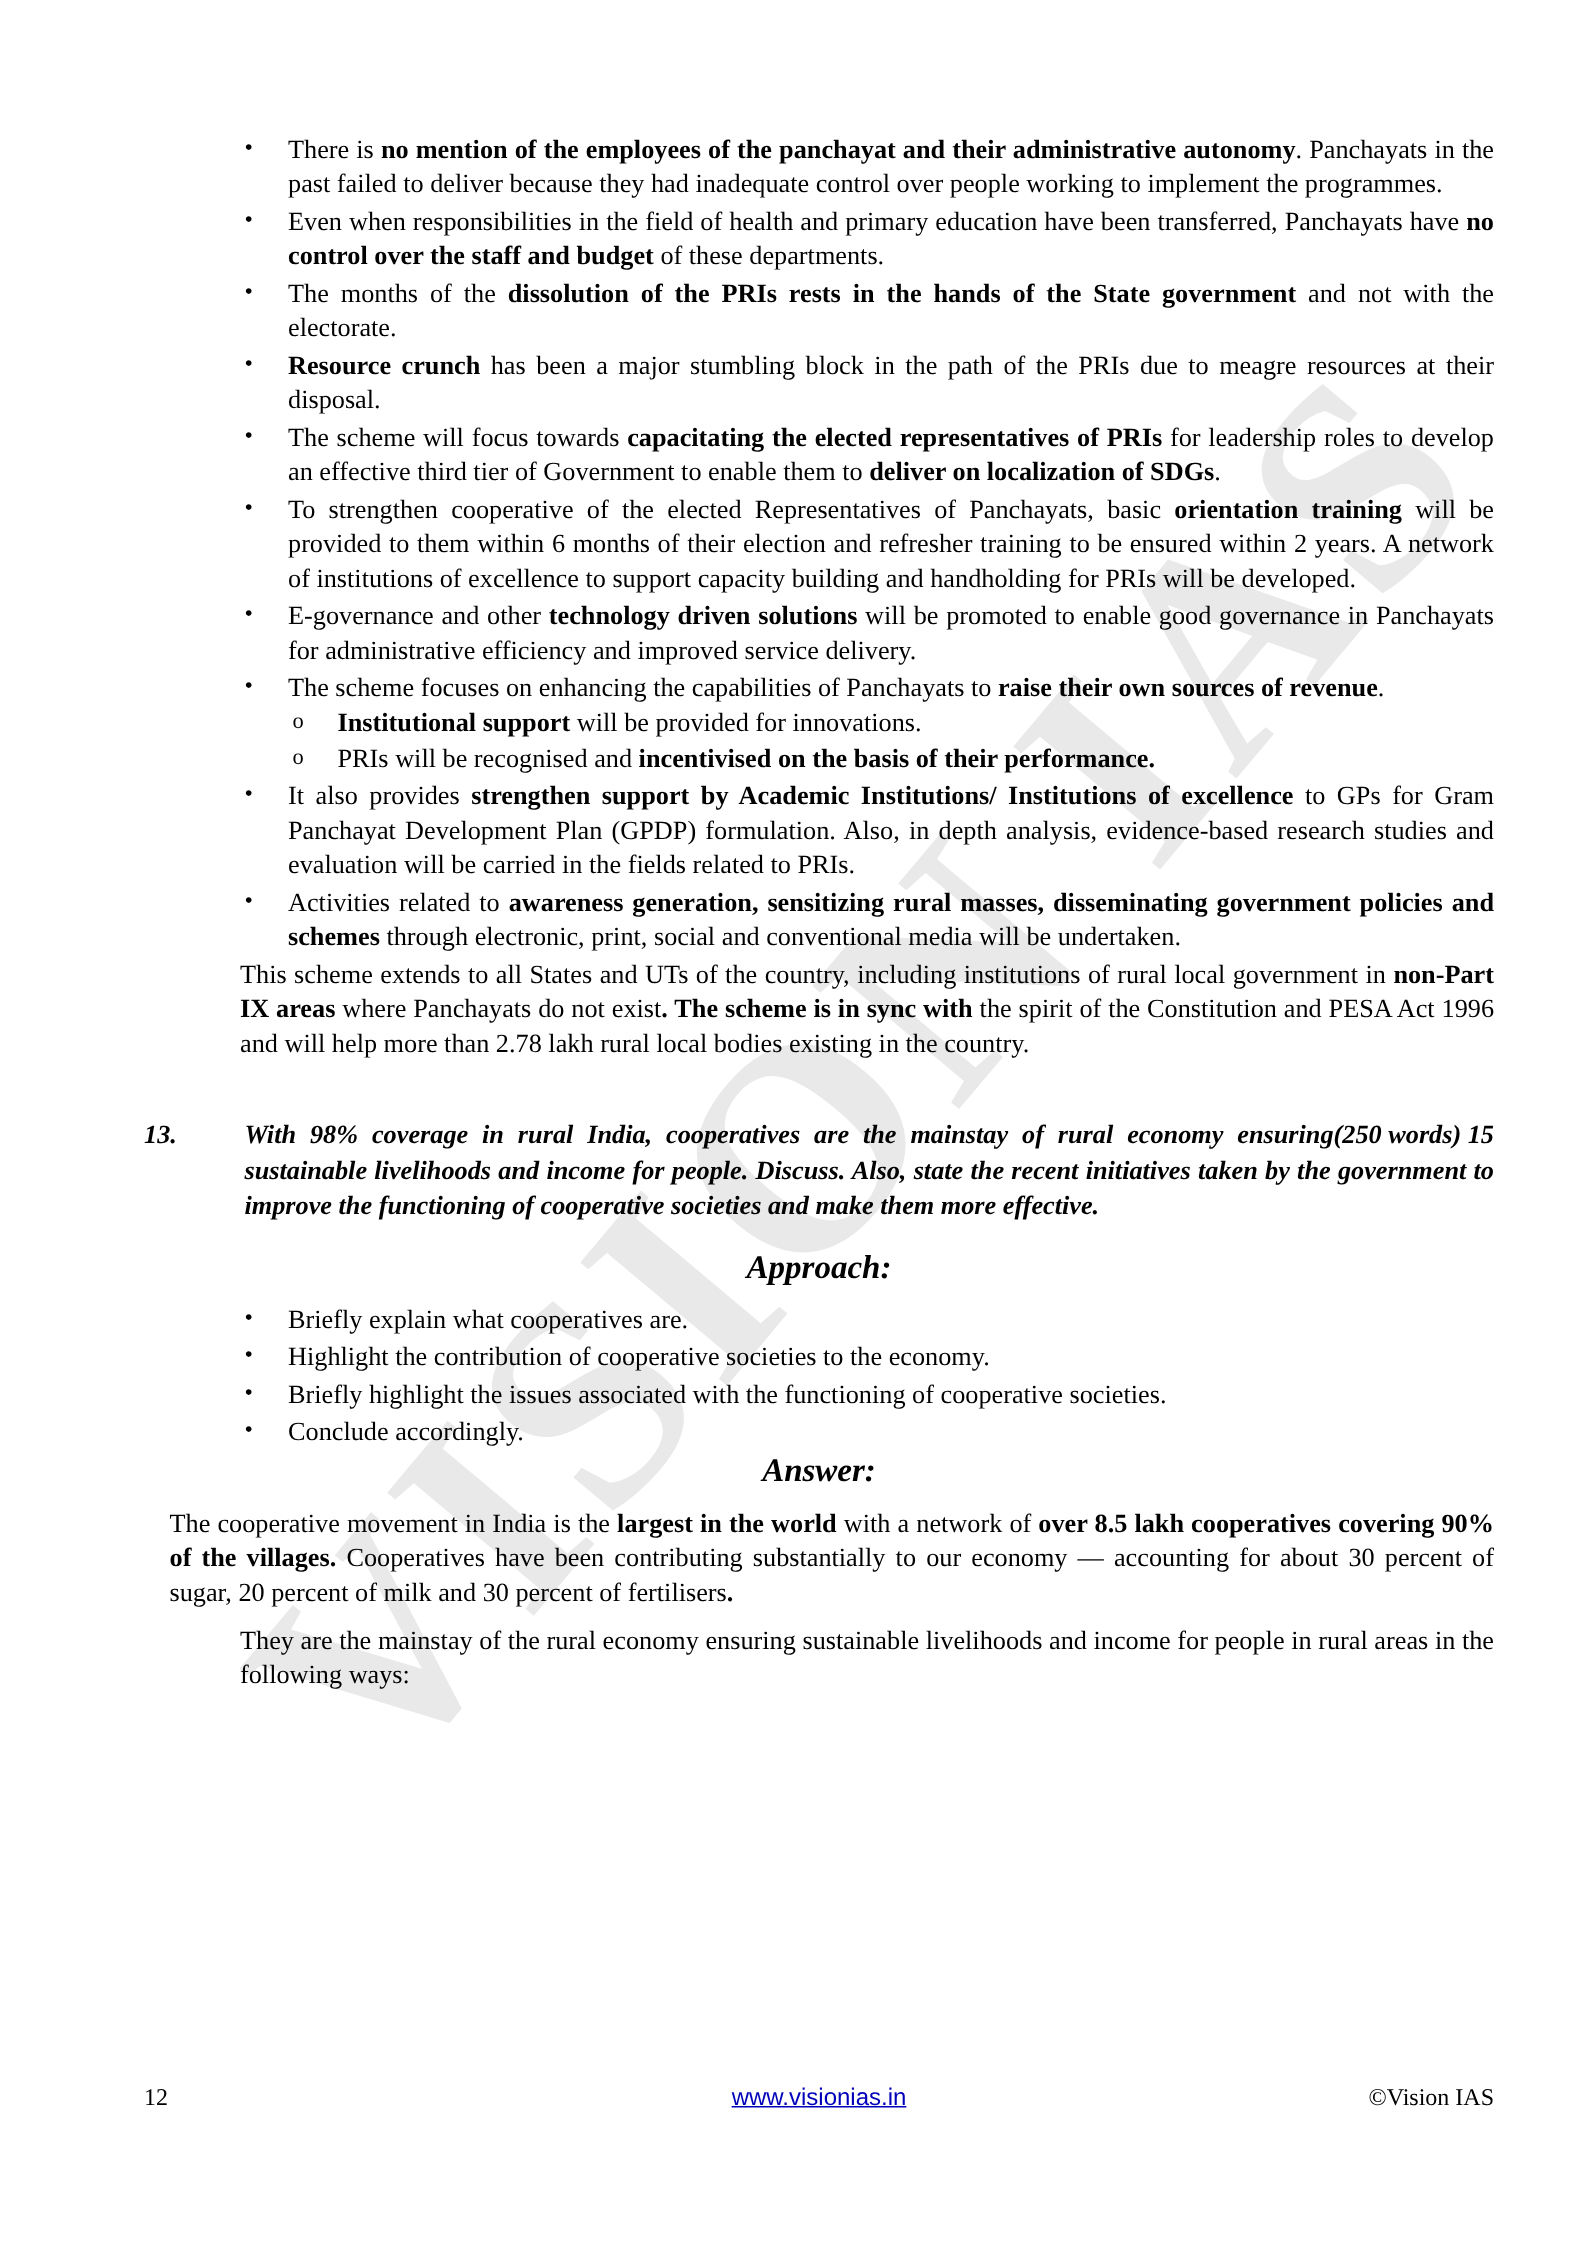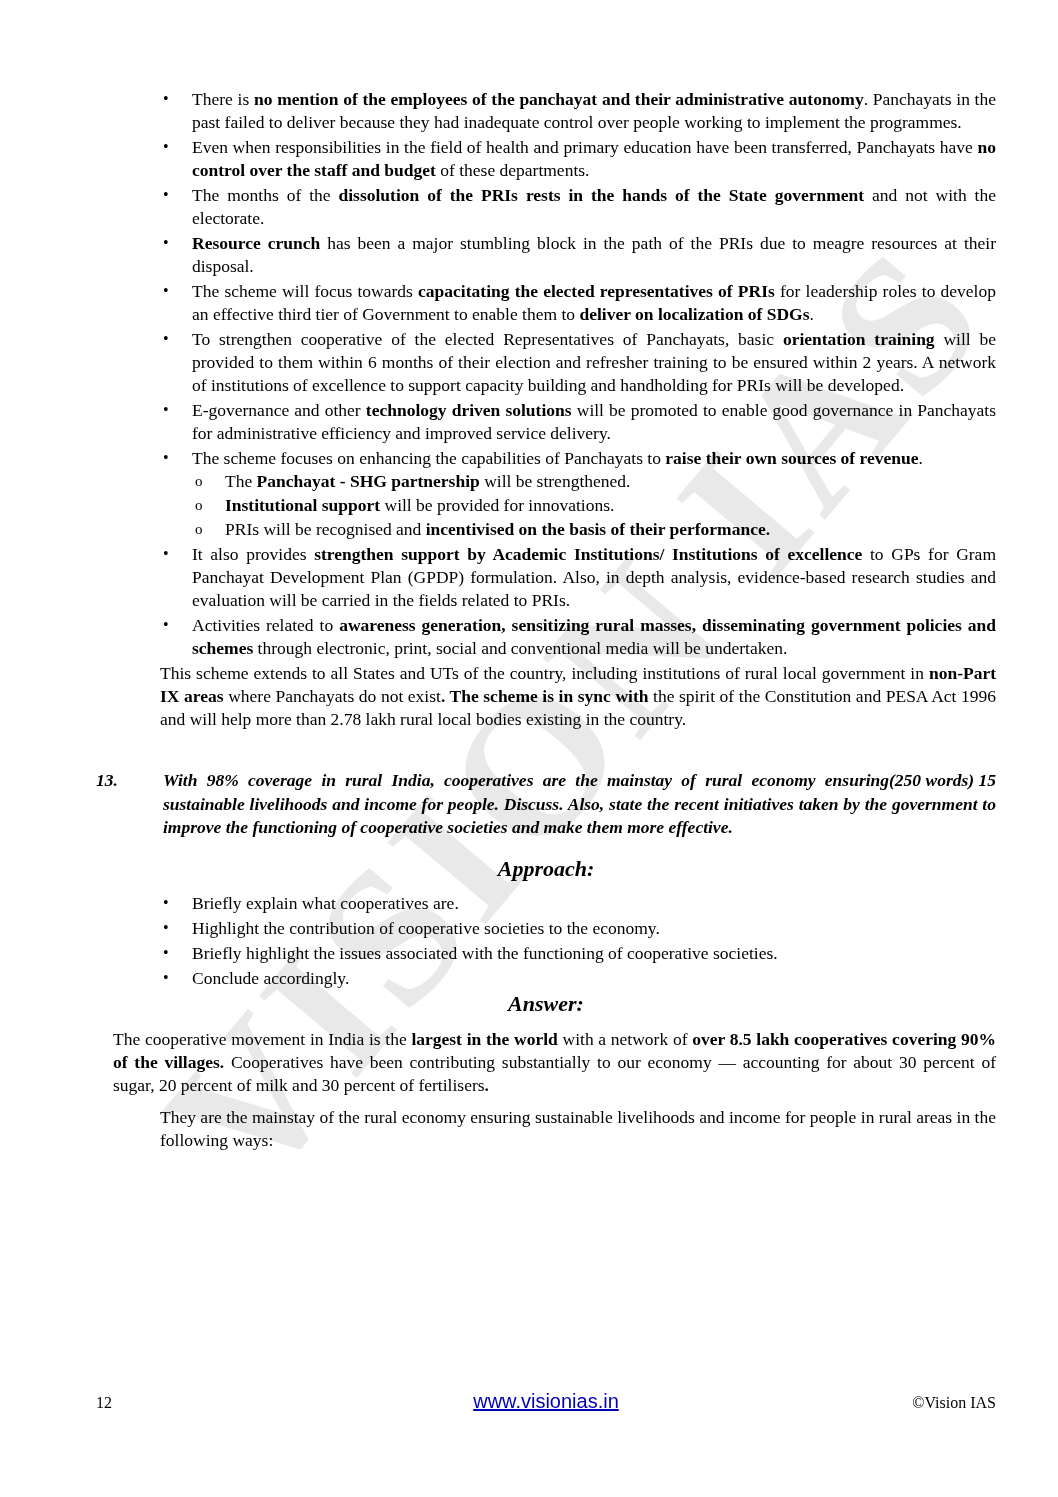--- a/index.html
+++ b/index.html
@@ -87,21 +87,21 @@
     font-size: 16px;
     z-index: 1;
   }
   .f-left { justify-self: start; }
   .f-center { justify-self: center; }
   .f-right { justify-self: end; }
   .f-link {
     color: #0000bb;
     text-decoration: underline;
     font-family: "Liberation Sans", sans-serif;
-    font-size: 20px;
+    font-size: 16px;
   }
   b { font-weight: bold; }
 </style>
 </head>
 <body>
 
 <div class="page">
   <div class="watermark">VISION IAS</div>
 
   <div class="content">
@@ -111,21 +111,20 @@
         <li><span>The months of the </span><b>dissolution of the PRIs rests in the hands of the State government</b><span> and not with the electorate.</span></li>
         <li><b>Resource crunch</b><span> has been a major stumbling block in the path of the PRIs due to meagre resources at their disposal.</span></li>
       </ul>
 
 
     <ul class="blist rgsa">
         <li><span>The scheme will focus towards </span><b>capacitating the elected representatives of PRIs</b><span> for leadership roles to develop an effective third tier of Government to enable them to </span><b>deliver on localization of SDGs</b><span>.</span></li>
         <li><span>To strengthen cooperative of the elected Representatives of Panchayats, basic </span><b>orientation training</b><span> will be provided to them within 6 months of their election and refresher training to be ensured within 2 years. A network of institutions of excellence to support capacity building and handholding for PRIs will be developed.</span></li>
         <li><span>E-governance and other </span><b>technology driven solutions</b><span> will be promoted to enable good governance in Panchayats for administrative efficiency and improved service delivery.</span></li>
         <li><span>The scheme focuses on enhancing the capabilities of Panchayats to </span><b>raise their own sources of revenue</b><span>.</span><ul class="sublist">
-            <li><span>The </span><b>Panchayat - SHG partnership</b><span> will be strengthened.</span></li>
             <li><b>Institutional support</b><span> will be provided for innovations.</span></li>
             <li><span>PRIs will be recognised and </span><b>incentivised on the basis of their performance.</b></li>
           </ul></li>
         <li><span>It also provides </span><b>strengthen support by Academic Institutions/ Institutions of excellence</b><span> to GPs for Gram Panchayat Development Plan (GPDP) formulation. Also, in depth analysis, evidence-based research studies and evaluation will be carried in the fields related to PRIs.</span></li>
         <li><span>Activities related to </span><b>awareness generation, sensitizing rural masses, disseminating government policies and schemes</b><span> through electronic, print, social and conventional media will be undertaken.</span></li>
       </ul>
 
     <p class="para gap-xl"><span>This scheme extends to all States and UTs of the country, including institutions of rural local government in </span><b>non-Part IX areas</b><span> where Panchayats do not exist</span><b>. The scheme is in sync with</b><span> the spirit of the Constitution and PESA Act 1996 and will help more than 2.78 lakh rural local bodies existing in the country.</span></p>
 
     <div class="question">

